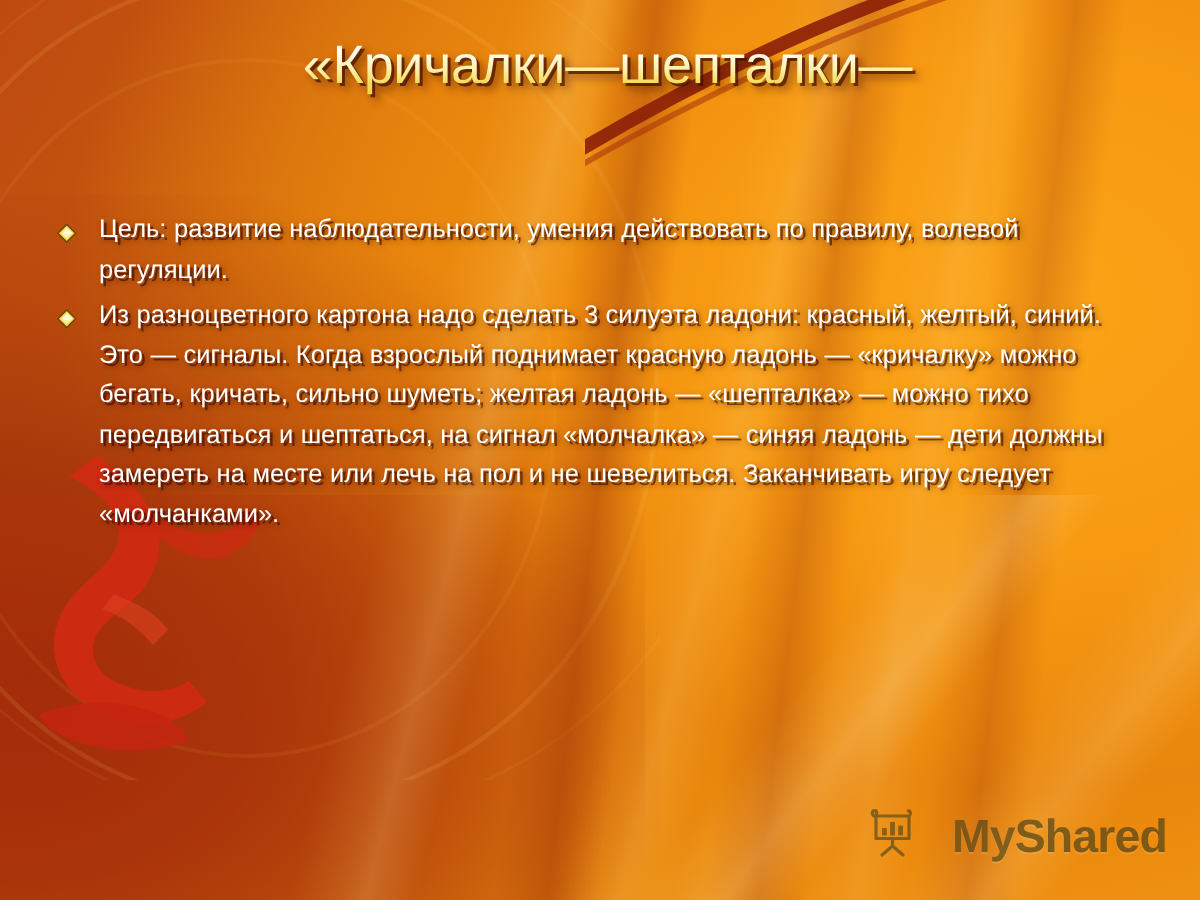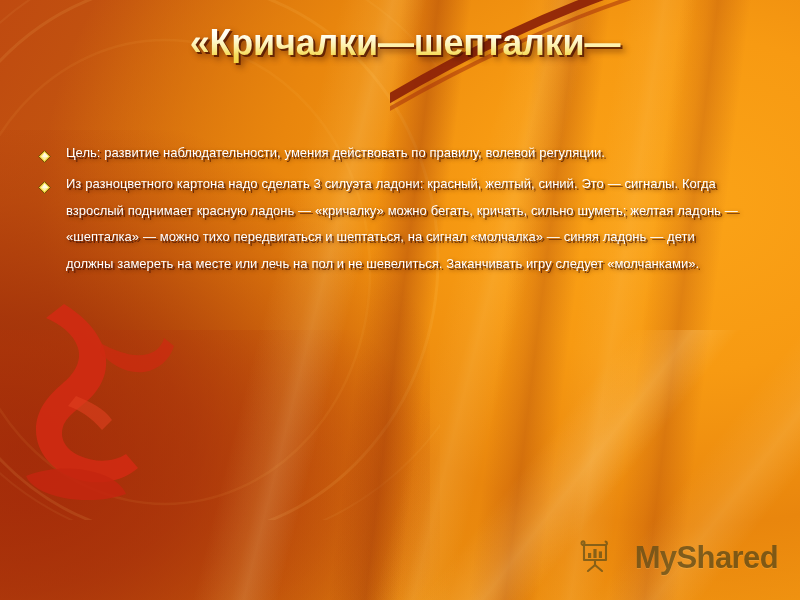--- a/index.html
+++ b/index.html
@@ -68,36 +68,36 @@
   
   .swirl { position:absolute; left:-120px; top:-40px; width:560px; height:560px; pointer-events:none; opacity:.30; }
 
   
   .figure-red { position:absolute; left:6px; top:300px; width:180px; height:210px; pointer-events:none; }
 
   
   #title {
     position:absolute; left:60px; top:22px; width:690px;
     text-align:center;
-    font-size:36px; font-weight:bold; line-height:1.18;
+    font-size:36px; font-weight:normal; line-height:1.18;
     letter-spacing:-.2px;
     background:linear-gradient(180deg,#ffffff 0%,#fffef2 32%,#fdf0a8 58%,#f6dc5c 78%,#f3d23c 100%);
     -webkit-background-clip:text; background-clip:text;
     -webkit-text-fill-color:transparent; color:transparent;
     filter:drop-shadow(2px 2px 0 rgba(70,14,2,.72)) drop-shadow(3px 3px 3px rgba(60,12,2,.45));
   }
 
   
   #body { position:absolute; left:38px; top:140px; width:700px; }
   .bullet-row { display:flex; align-items:flex-start; margin-bottom:4px; }
   .bullet-mark { flex:0 0 28px; padding-top:9px; }
   .bullet-text {
     flex:1 1 auto;
     color:#ffffff;
-    font-size:13px; line-height:26.5px;
+    font-size:17px; line-height:26.5px;
     text-shadow:2px 2px 0 rgba(60,12,2,.62), 2px 2px 4px rgba(50,10,2,.55);
     word-spacing:.3px;
   }
 
   
   #logo {
     position:absolute; right:22px; bottom:22px;
     display:flex; align-items:center; gap:21px;
     opacity:.62;
   }

